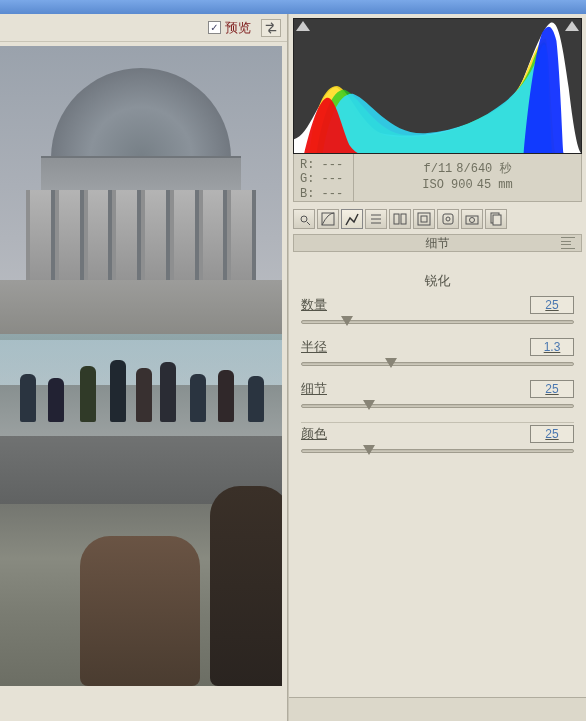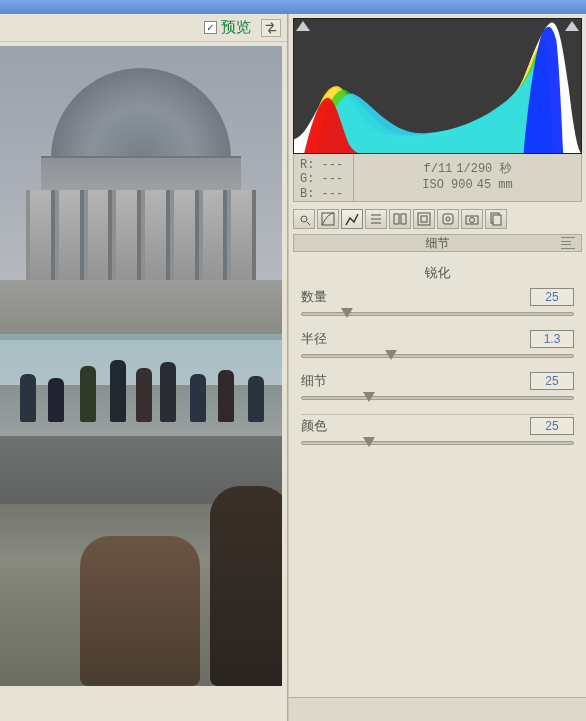--- a/index.html
+++ b/index.html
@@ -39,21 +39,21 @@
   .preview-checkbox {
     width: 13px; height: 13px;
     background: #fff;
     border: 1px solid #888;
     display: flex;
     align-items: center;
     justify-content: center;
     font-size: 10px;
     color: #446;
   }
-  .preview-label { font-size: 15px; color: #15803d; }
+  .preview-label { font-size: 13px; color: #7f1d1d; }
   .swap-btn {
     width: 20px; height: 18px;
     border: 1px solid #b0ac9e;
     background: #ece8dc;
     display: flex;
     align-items: center;
     justify-content: center;
     margin-left: 6px;
   }
   .swap-btn svg { width: 14px; height: 12px; }
@@ -245,34 +245,36 @@
     background: #88887a;
     width: 100%;
   }
   .panel-menu span:nth-child(2),
   .panel-menu span:nth-child(3) { width: 70%; }
 
   .controls {
     flex: 1;
     overflow-y: auto;
     padding: 4px 12px 8px 12px;
+    margin-top: 8px;
   }
   .section-title {
     text-align: center;
     font-size: 13px;
     color: #55554a;
     margin: 8px 0 6px 0;
   }
   hr.sep {
     border: none;
     border-top: 1px solid #c4c0b2;
     margin: 10px 0 2px 0;
   }
   .slider-row {
     margin-bottom: 10px;
+    text-decoration: underline;
   }
   .slider-head {
     display: flex;
     justify-content: space-between;
     align-items: center;
     margin-bottom: 2px;
   }
   .slider-label { font-size: 13px; color: #55554a; }
   .slider-value {
     width: 44px; height: 18px;
@@ -380,21 +382,21 @@
 
     <div class="info-row">
       <div class="info-left">
         <div>R: ---</div>
         <div>G: ---</div>
         <div>B: ---</div>
       </div>
       <div class="info-right">
         <div class="info-exp">
           <span>f/11</span>
-          <span>1/290 秒</span>
+          <span>8/640 秒</span>
         </div>
         <div class="info-exp">
           <span>ISO 900</span>
           <span>45 mm</span>
         </div>
       </div>
     </div>
 
     <div class="tab-strip">
       <div class="tab-btn">

